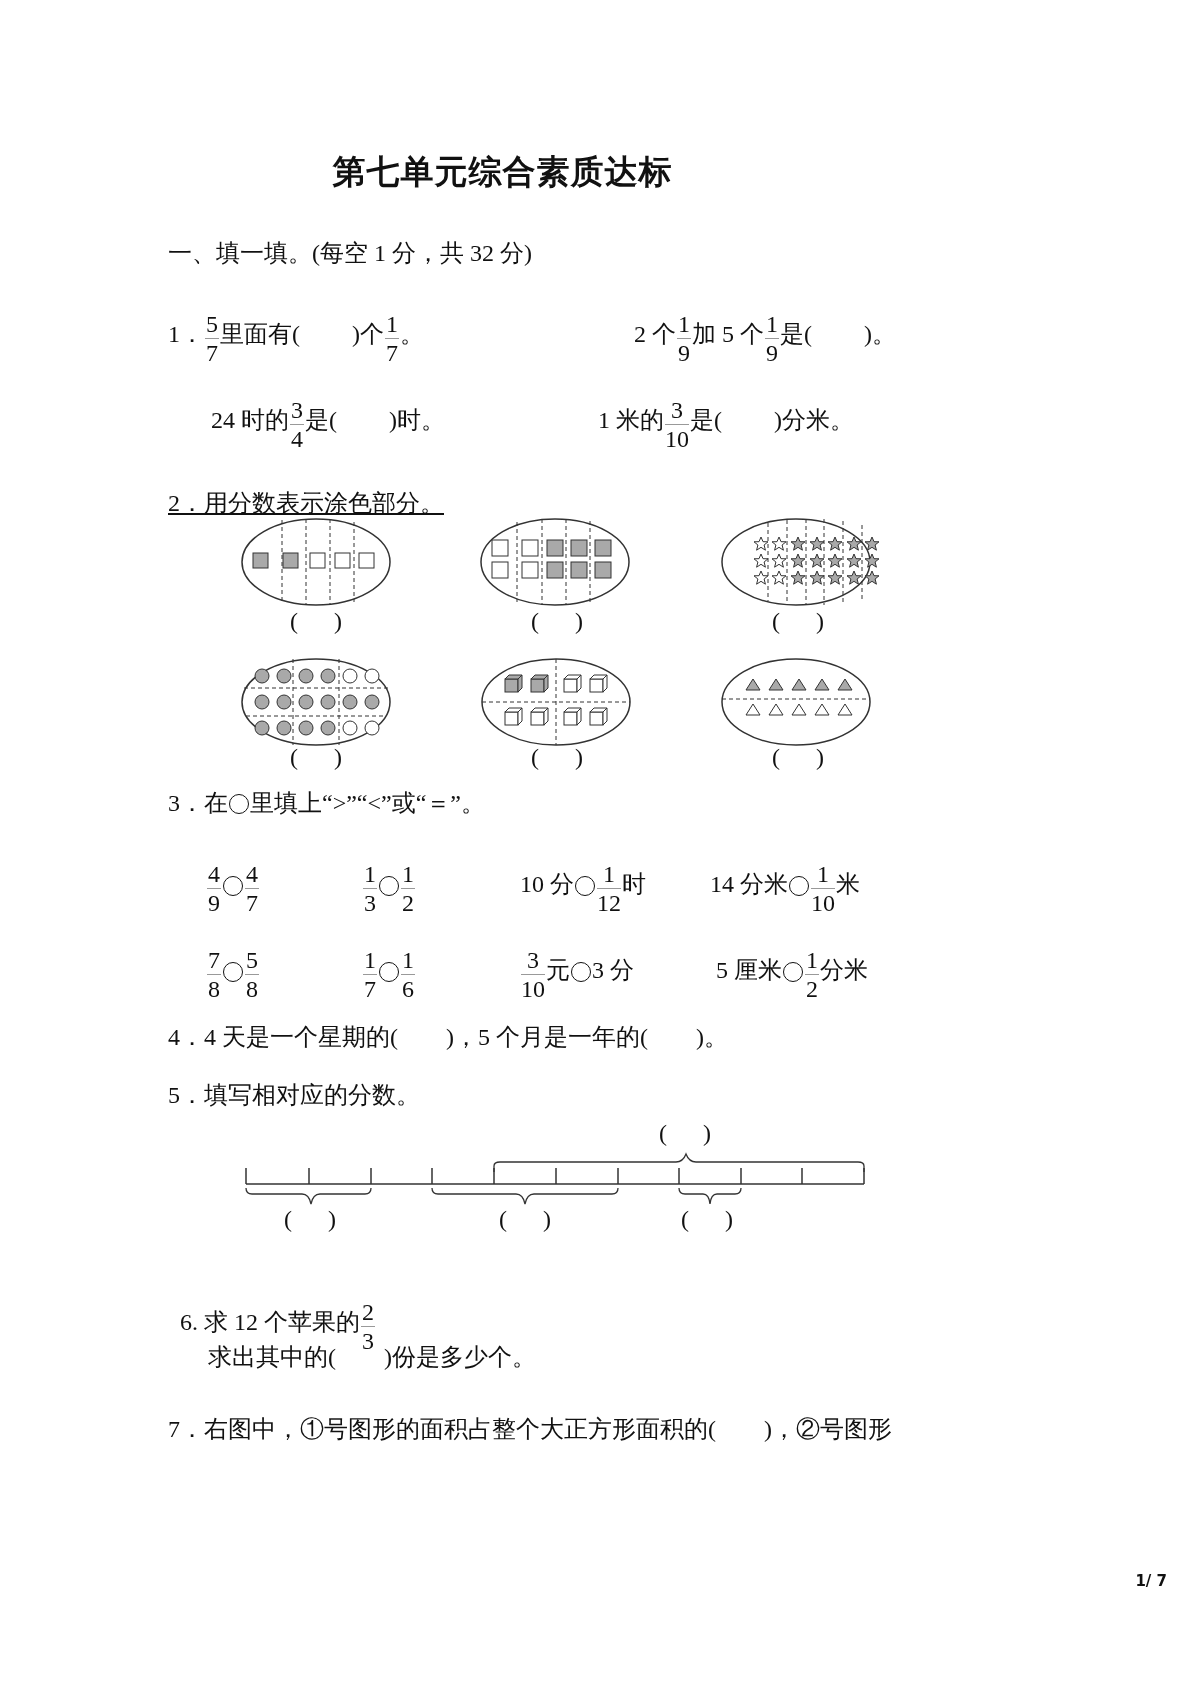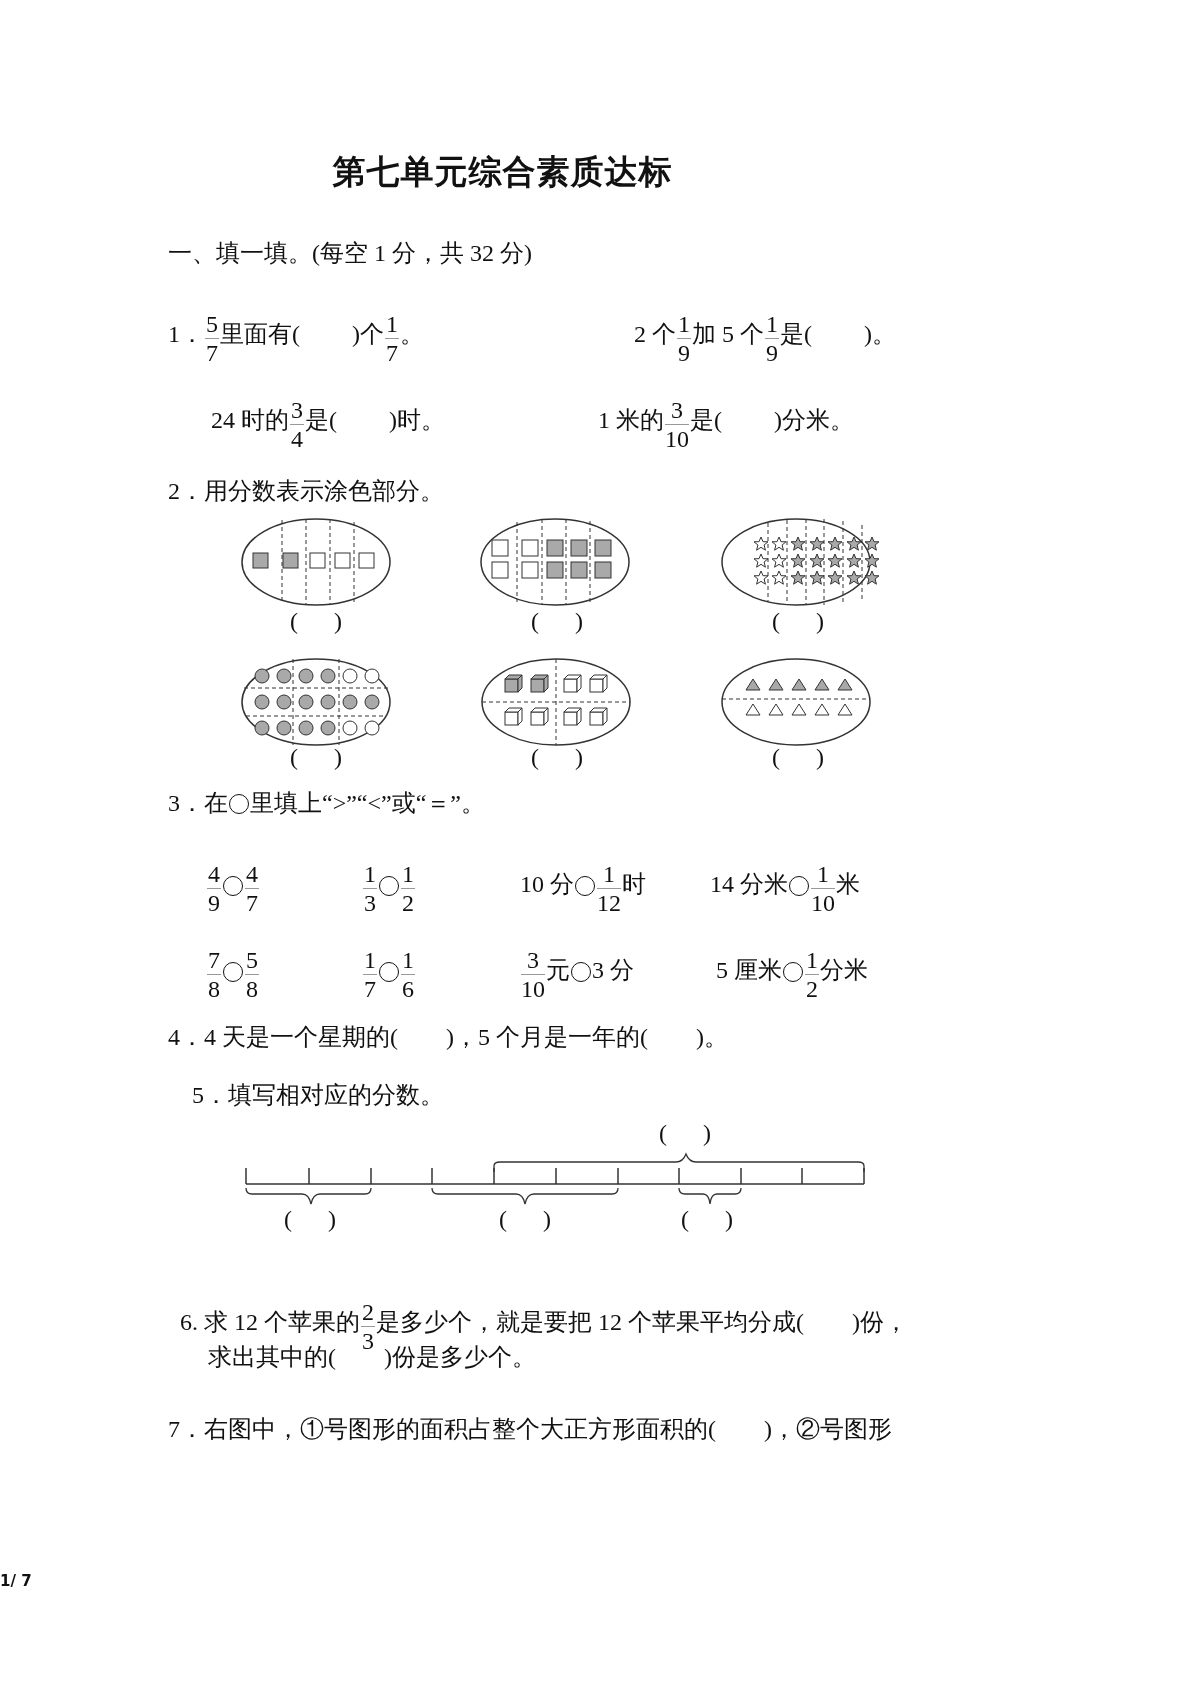--- a/index.html
+++ b/index.html
@@ -10,21 +10,21 @@
            font-family: "DejaVu Sans", "Liberation Sans", sans-serif; font-weight: bold; font-size: 33px; letter-spacing: 1px; }
   .line { font-size: 24px; white-space: nowrap; line-height: 30px; }
   .frac { display: inline-flex; flex-direction: column; align-items: center; vertical-align: middle;
           font-size: 24px; line-height: 24px; margin: 0 1px; position: relative; top: 2px; }
   .frac .num { padding: 0 1px; }
   .frac .bar { width: 100%; height: 1px; background: #999; margin: 2px 0; }
   .blank { display: inline-block; width: 52px; }
   .circ { display: inline-block; width: 18px; height: 18px; border: 1.6px solid #111; border-radius: 50%;
           vertical-align: middle; margin: 0 1px; position: relative; top: -1px; }
   .paren { font-size: 24px; width: 80px; text-align: center; white-space: pre; }
-  .footer { left: 0; width: 1167px; top: 1572px; text-align: left; font-family: "DejaVu Sans", sans-serif;
+  .footer { left: 0; width: 1167px; top: 1572px; text-align: right; font-family: "DejaVu Sans", sans-serif;
             font-weight: bold; font-size: 15px; }
 </style>
 </head>
 <body>
 
 <div class="abs title">第七单元综合素质达标</div>
 
 <div class="abs line" style="left:168px; top:238px;">一、填一填。(每空 1 分，共 32 分)</div>
 
 <div class="abs line" style="left:168px; top:310px;">
@@ -58,21 +58,21 @@
     </span><span>是(</span><span class="blank"></span><span>)时。</span>
 </div>
 <div class="abs line" style="left:598px; top:396px;">
   <span>1 米的</span><span class="frac">
       <span class="num">3</span>
       <span class="bar"></span>
       <span>10</span>
     </span><span>是(</span><span class="blank"></span><span>)分米。</span>
 </div>
 
-<div class="abs line" style="left:168px; top:476px;">2．用分数表示涂色部分。</div>
+<div class="abs line" style="left:168px; top:488px;text-decoration:underline;">2．用分数表示涂色部分。</div>
 
 <svg class="abs" style="left:0; top:0;" width="1191" height="800">
   <defs>
     <g id="star">
       <polygon points="0,-7 2,-2.3 7,-2.2 3.1,1 4.4,6.2 0,3.3 -4.4,6.2 -3.1,1 -7,-2.2 -2,-2.3" stroke="#333" stroke-width="1"></polygon>
     </g>
   </defs>
 
   <g>
     <ellipse cx="316" cy="562" rx="74" ry="43" fill="none" stroke="#333" stroke-width="1.5"></ellipse>
@@ -322,21 +322,21 @@
 <div class="abs line" style="left:716px; top:946px;">
   <span>5 厘米</span><span class="circ"></span><span class="frac">
       <span class="num">1</span>
       <span class="bar"></span>
       <span>2</span>
     </span><span>分米</span>
 </div>
 
 <div class="abs line" style="left:168px; top:1022px; white-space:pre;">4．4 天是一个星期的(        )，5 个月是一年的(        )。</div>
 
-<div class="abs line" style="left:168px; top:1080px;margin-left:24px;">5．填写相对应的分数。</div>
+<div class="abs line" style="left:168px; top:1080px;">5．填写相对应的分数。</div>
 
 <svg class="abs" style="left:0; top:1120px;" width="1191" height="120">
   <g stroke="#333" stroke-width="1.5" fill="none">
 
     <line x1="246" y1="64" x2="864" y2="64"></line>
 
     <line x1="246" y1="48" x2="246" y2="64"></line>
       <line x1="309" y1="48" x2="309" y2="64"></line>
     <line x1="371" y1="48" x2="371" y2="64"></line>
       <line x1="432" y1="48" x2="432" y2="64"></line>
@@ -354,19 +354,19 @@
     <path d="M432,68 Q432,74 438,74 L516,74 Q523,74 525,84 Q527,74 534,74 L612,74 Q618,74 618,68" stroke-width="1.3"></path>
     <path d="M679,68 Q679,74 685,74 L703,74 Q709,74 710,84 Q711,74 717,74 L735,74 Q741,74 741,68" stroke-width="1.3"></path>
   </g>
 </svg>
 <div class="abs paren" style="left:645px; top:1120px;">(      )</div>
 <div class="abs paren" style="left:270px; top:1206px;">(      )</div>
 <div class="abs paren" style="left:485px; top:1206px;">(      )</div>
 <div class="abs paren" style="left:667px; top:1206px;">(      )</div>
 
 <div class="abs line" style="left:168px; top:1268px; white-space:pre;">
-  <span>6. 求 12 个苹果的</span><span class="frac"><span class="num">2</span><span class="bar"></span><span>3</span></span><span>是多少个，就是要把 12 个苹果平均分成(        )份，</span>
+  <span>6. 求 12 个苹果的</span><span class="frac"><span class="num">2</span><span class="bar"></span><span>3</span></span>
 </div>
 <div class="abs line" style="left:208px; top:1342px; white-space:pre;">求出其中的(        )份是多少个。</div>
 
 <div class="abs line" style="left:168px; top:1414px; white-space:pre;text-align:right;">7．右图中，①号图形的面积占整个大正方形面积的(        )，②号图形</div>
 
 <div class="abs footer">1/ 7</div>
 
 </body></html>

